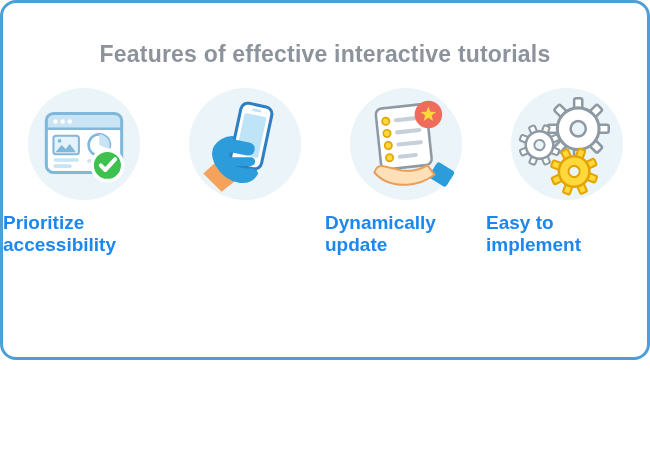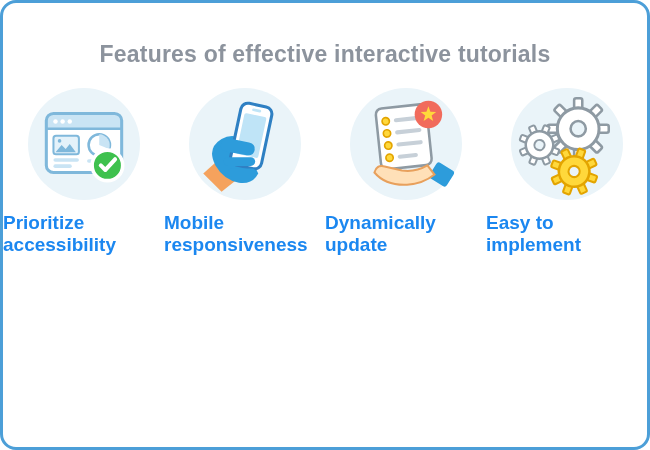--- a/index.html
+++ b/index.html
@@ -1,17 +1,17 @@
 <!DOCTYPE html>
 <html><head>
 <meta charset="utf-8">
 <style>
   html, body { margin: 0; padding: 0; background: #ffffff; }
   .card {
-    width: 650px; height: 450px; box-sizing: border-box;
+    width: 650px; height: 360px; box-sizing: border-box;
     border: 3px solid #4C9FD8; border-radius: 16px;
     background: #ffffff; overflow: hidden;
     font-family: "Liberation Sans", sans-serif;
   }
   .title {
     text-align: center; margin: 38px 20px 0 20px;
     color: #8C939D; font-size: 23px; font-weight: 700; letter-spacing: .2px;
   }
   .grid {
     display: grid; grid-template-columns: 1fr 1fr 1fr 1fr;
@@ -68,21 +68,20 @@
             <rect x="45" y="16" width="31" height="62" rx="7" fill="#ffffff" stroke="#2F80C3" stroke-width="3"></rect>
             <rect x="49.5" y="26" width="22" height="41" rx="2" fill="#BFE4F7"></rect>
             <rect x="56" y="20" width="9" height="2.6" rx="1.3" fill="#BFE4F7"></rect>
             <circle cx="60.5" cy="72.5" r="2.6" fill="#BFE4F7"></circle>
           </g>
           <path d="M31 56 q1.5-7 9-6.5 l19 4 q6.5 1.5 5.5 7.5 q-1 6-8 5 l-19-3.5 q-7.5-1.5-6.5-6.5 z" fill="#2D9CDB"></path>
           <rect x="34" y="68" width="31" height="8.5" rx="4.25" fill="#2D9CDB"></rect>
           <rect x="38" y="79" width="28" height="8.5" rx="4.25" fill="#2D9CDB"></rect>
         </svg>
       </div>
-      <div class="label">Mobile responsiveness</div>
     </div>
 
     <div class="feature">
       <div class="icon-circle">
         <svg viewBox="0 0 110 110">
           <g transform="rotate(-6 52 50)">
             <rect x="28" y="18" width="50" height="60" rx="6" fill="#ffffff" stroke="#8E9AA3" stroke-width="2.5"></rect>
             <circle cx="37" cy="31" r="3.6" fill="#FFD83B" stroke="#E3A400" stroke-width="1.6"></circle>
             <rect x="45" y="29" width="26" height="4" rx="2" fill="#C7D0D8"></rect>
             <circle cx="37" cy="43" r="3.6" fill="#FFD83B" stroke="#E3A400" stroke-width="1.6"></circle>

